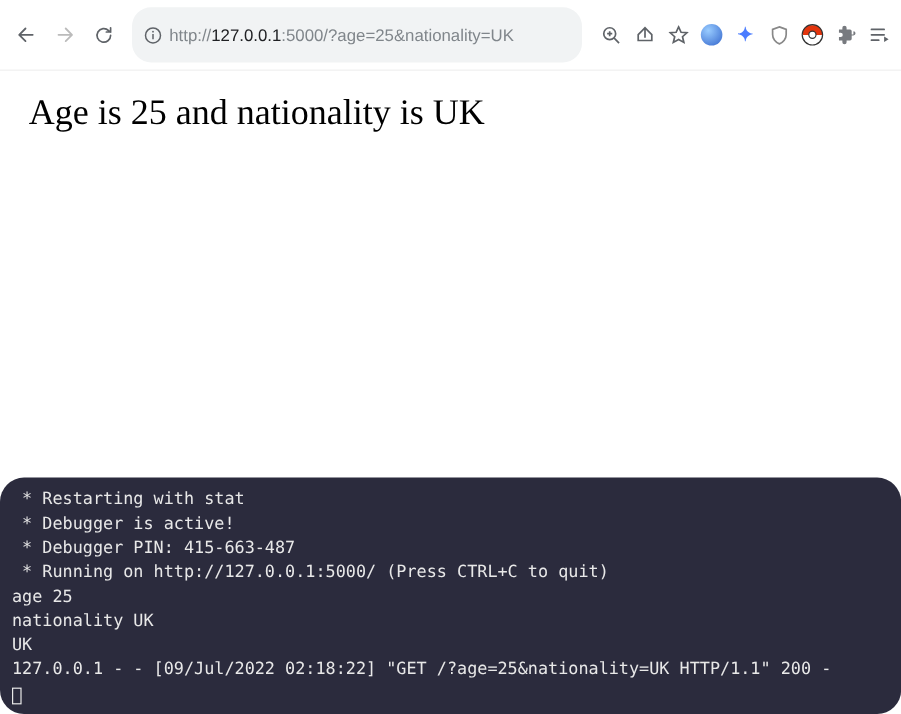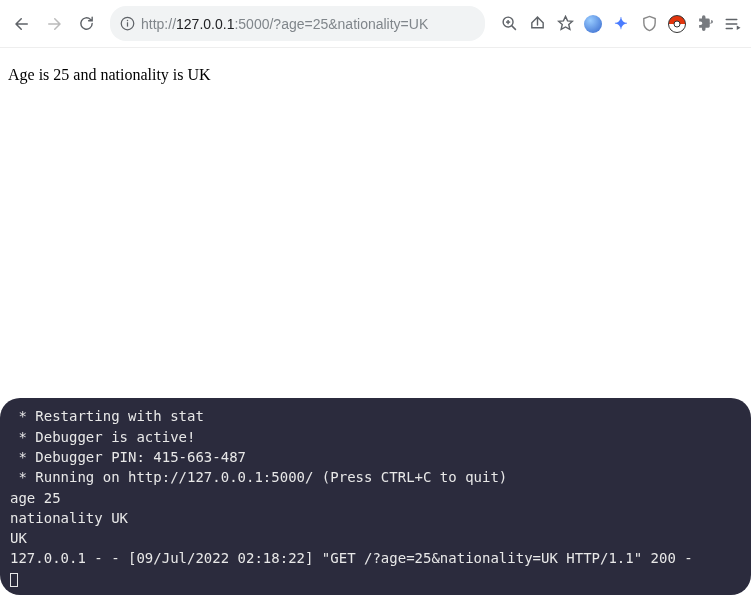--- a/index.html
+++ b/index.html
@@ -30,21 +30,21 @@
       flex: 1;
       display: flex;
       align-items: center;
       background: #f1f3f4;
       border-radius: 16px;
       padding: 4px 10px;
       margin: 0 6px;
       font-size: 14px;
       color: #202124;
       gap: 6px;
-      height: 35px;
+      height: 46px;
     }
     .url-bar .info-icon { color: #5f6368; flex-shrink: 0; }
     .url-text { flex: 1; white-space: nowrap; overflow: hidden; }
     .url-text .muted { color: #80868b; }
     
     .toolbar-icons {
       display: flex;
       align-items: center;
       gap: 8px;
       padding-left: 4px;
@@ -53,24 +53,24 @@
       width: 20px;
       height: 20px;
       display: flex;
       align-items: center;
       justify-content: center;
       color: #5f6368;
     }
     
     .page-content {
       flex: 1;
-      padding: 18px 8px;
+      padding: 18px 24px;
       background: #fff;
       font-family: 'Times New Roman', serif;
-      font-size: 16px;
+      font-size: 30px;
       color: #000;
     }
     
     .terminal {
       background: #2b2b3d;
       color: #e8e8e8;
       font-family: 'Consolas', 'Monaco', monospace;
       font-size: 14px;
       padding: 8px 10px 6px 10px;
       line-height: 1.45;

